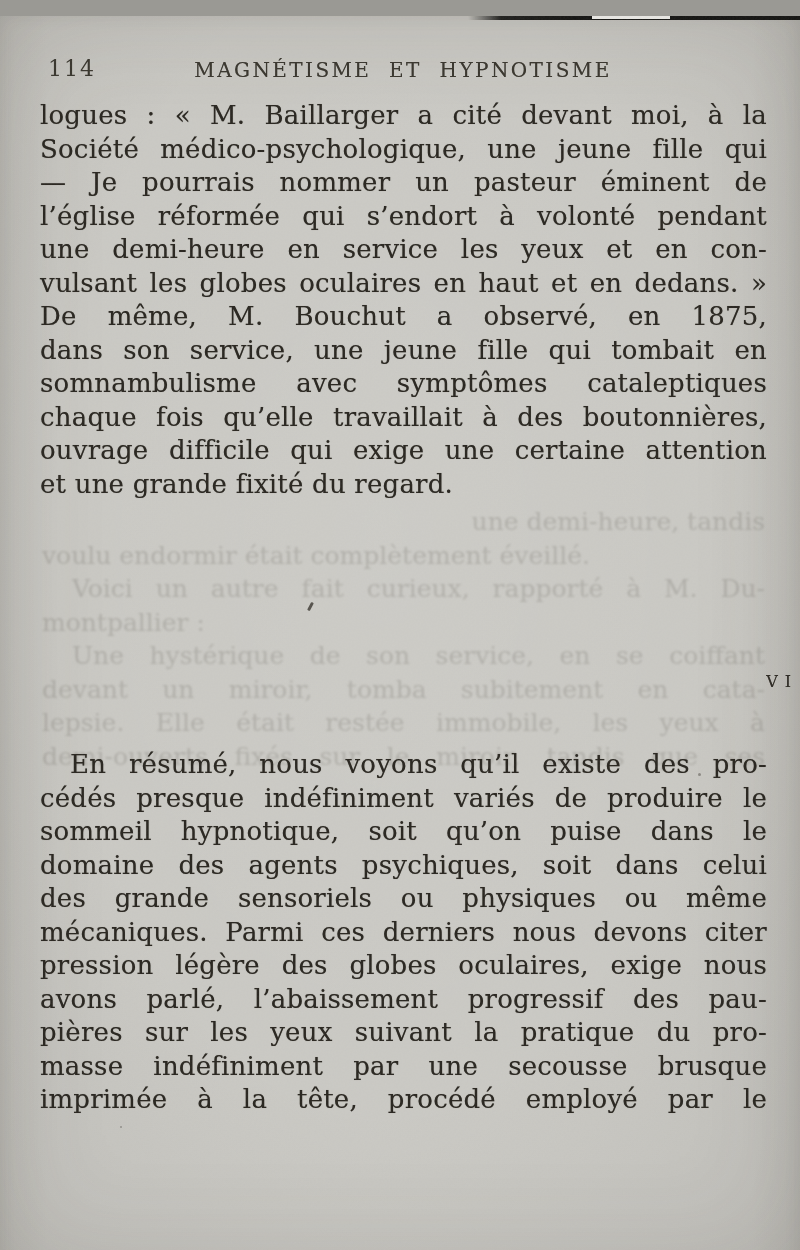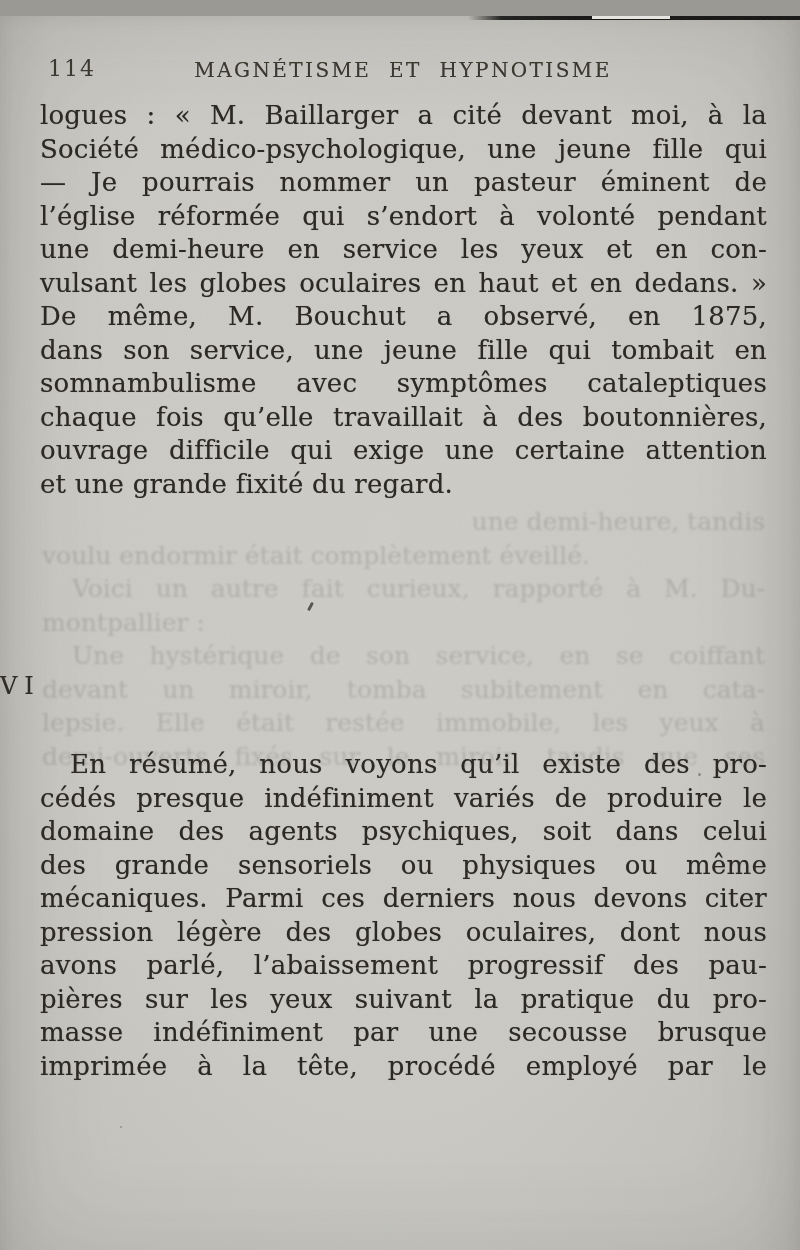--- a/index.html
+++ b/index.html
@@ -42,22 +42,22 @@
   }
   .para1{top:83px;}
   .para2{top:732px;}
   .line{text-align:justify;text-align-last:justify;white-space:nowrap;}
   .line{white-space:normal;}
   .line.no-just{text-align:left;text-align-last:left;}
   .line.indent{text-indent:30px;}
   .line.align-right{text-align:right;text-align-last:right;}
   
   .section-heading{
-    position:absolute;top:656px;left:0;width:790px;text-align:left;
-    font-size:24px;letter-spacing:7px;color:#2b2822;
+    position:absolute;top:656px;left:8px;width:790px;text-align:right;
+    font-size:16px;letter-spacing:7px;color:#2b2822;
     text-shadow:0 0 .6px rgba(40,36,28,.5);
   }
   
   .ghost{
     position:absolute;top:489px;left:42px;width:723px;
     font-size:25px;line-height:33.5px;
     color:var(--ghost);
     opacity:.22;
     filter:blur(1.15px);
     pointer-events:none;
@@ -120,24 +120,25 @@
       <div class="line">chaque fois qu’elle travaillait à des boutonnières,</div>
       <div class="line">ouvrage difficile qui exige une certaine attention</div>
       <div class="line no-just">et une grande fixité du regard.</div>
     </div>
 
   <div class="section-heading">VI</div>
 
   <div class="textblock para2">
       <div class="line indent">En résumé, nous voyons qu’il existe des pro-</div>
       <div class="line">cédés presque indéfiniment variés de produire le</div>
+      <div class="line">sommeil hypnotique, soit qu’on puise dans le</div>
       <div class="line">domaine des agents psychiques, soit dans celui</div>
       <div class="line">des grande sensoriels ou physiques ou même</div>
       <div class="line">mécaniques. Parmi ces derniers nous devons citer</div>
-      <div class="line">pression légère des globes oculaires, dont nous</div>
+      <div class="line">pression légère des globes oculaires, exige nous</div>
       <div class="line">avons parlé, l’abaissement progressif des pau-</div>
       <div class="line">pières sur les yeux suivant la pratique du pro-</div>
       <div class="line">masse indéfiniment par une secousse brusque</div>
       <div class="line">imprimée à la tête, procédé employé par le</div>
     </div>
 
   <div class="edgebar-top"></div>
   <div class="edgebar-notch"></div>
   <div class="bottom-shade"></div>
   <div class="bottom-band"></div>

